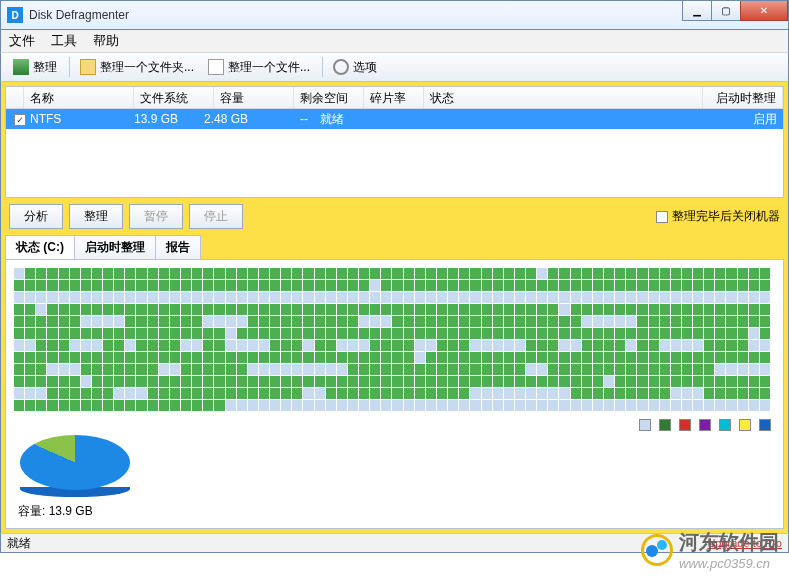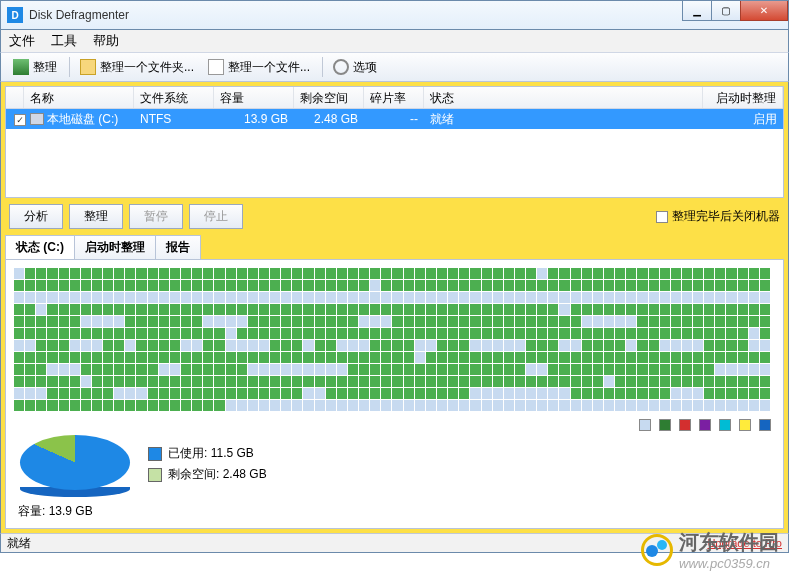--- a/index.html
+++ b/index.html
@@ -133,24 +133,20 @@
       <div class="th c1">名称</div>
       <div class="th c2">文件系统</div>
       <div class="th c3 r">容量</div>
       <div class="th c4 r">剩余空间</div>
       <div class="th c5 r">碎片率</div>
       <div class="th c6">状态</div>
       <div class="th c7">启动时整理</div>
     </div>
     <div class="trow sel">
       <div class="td c0"><span class="chkbox">✓</span></div>
-      <div class="td c1" style="display:flex;align-items:center;gap:3px;">
-        <span style="width:14px;height:12px;background:#d0d7e5;border:1px solid #888;display:inline-block;"></span>
-        <span>本地磁盘 (C:)</span>
-      </div>
       <div class="td c2">NTFS</div>
       <div class="td c3 r">13.9 GB</div>
       <div class="td c4 r">2.48 GB</div>
       <div class="td c5 r">--</div>
       <div class="td c6">就绪</div>
       <div class="td c7">启用</div>
     </div>
   </div>
 
   <div class="actions">
@@ -997,30 +993,20 @@
       <span class="leg" style="background:#00bcd4;"></span>
       <span class="leg" style="background:#ffeb3b;"></span>
       <span class="leg" style="background:#1565c0;"></span>
     </div>
 
     <div class="piewrap">
       <div class="pie">
         <div class="pie-side"></div>
         <div class="pie-top"></div>
       </div>
-      <div class="pielabels">
-        <div>
-            <span class="pieleg" style="background:#1e88e5;"></span>
-            <span>已使用: 11.5 GB</span>
-          </div>
-        <div>
-            <span class="pieleg" style="background:#c5e1a5;"></span>
-            <span>剩余空间: 2.48 GB</span>
-          </div>
-      </div>
     </div>
     <div style="font-size:12px;padding:0 4px;">容量: 13.9 GB</div>
   </div>
 
 </div>
 
 <div class="statusbar">
   <span>就绪</span>
   <span class="upgrade">Upgrade to Pro</span>
 </div>

